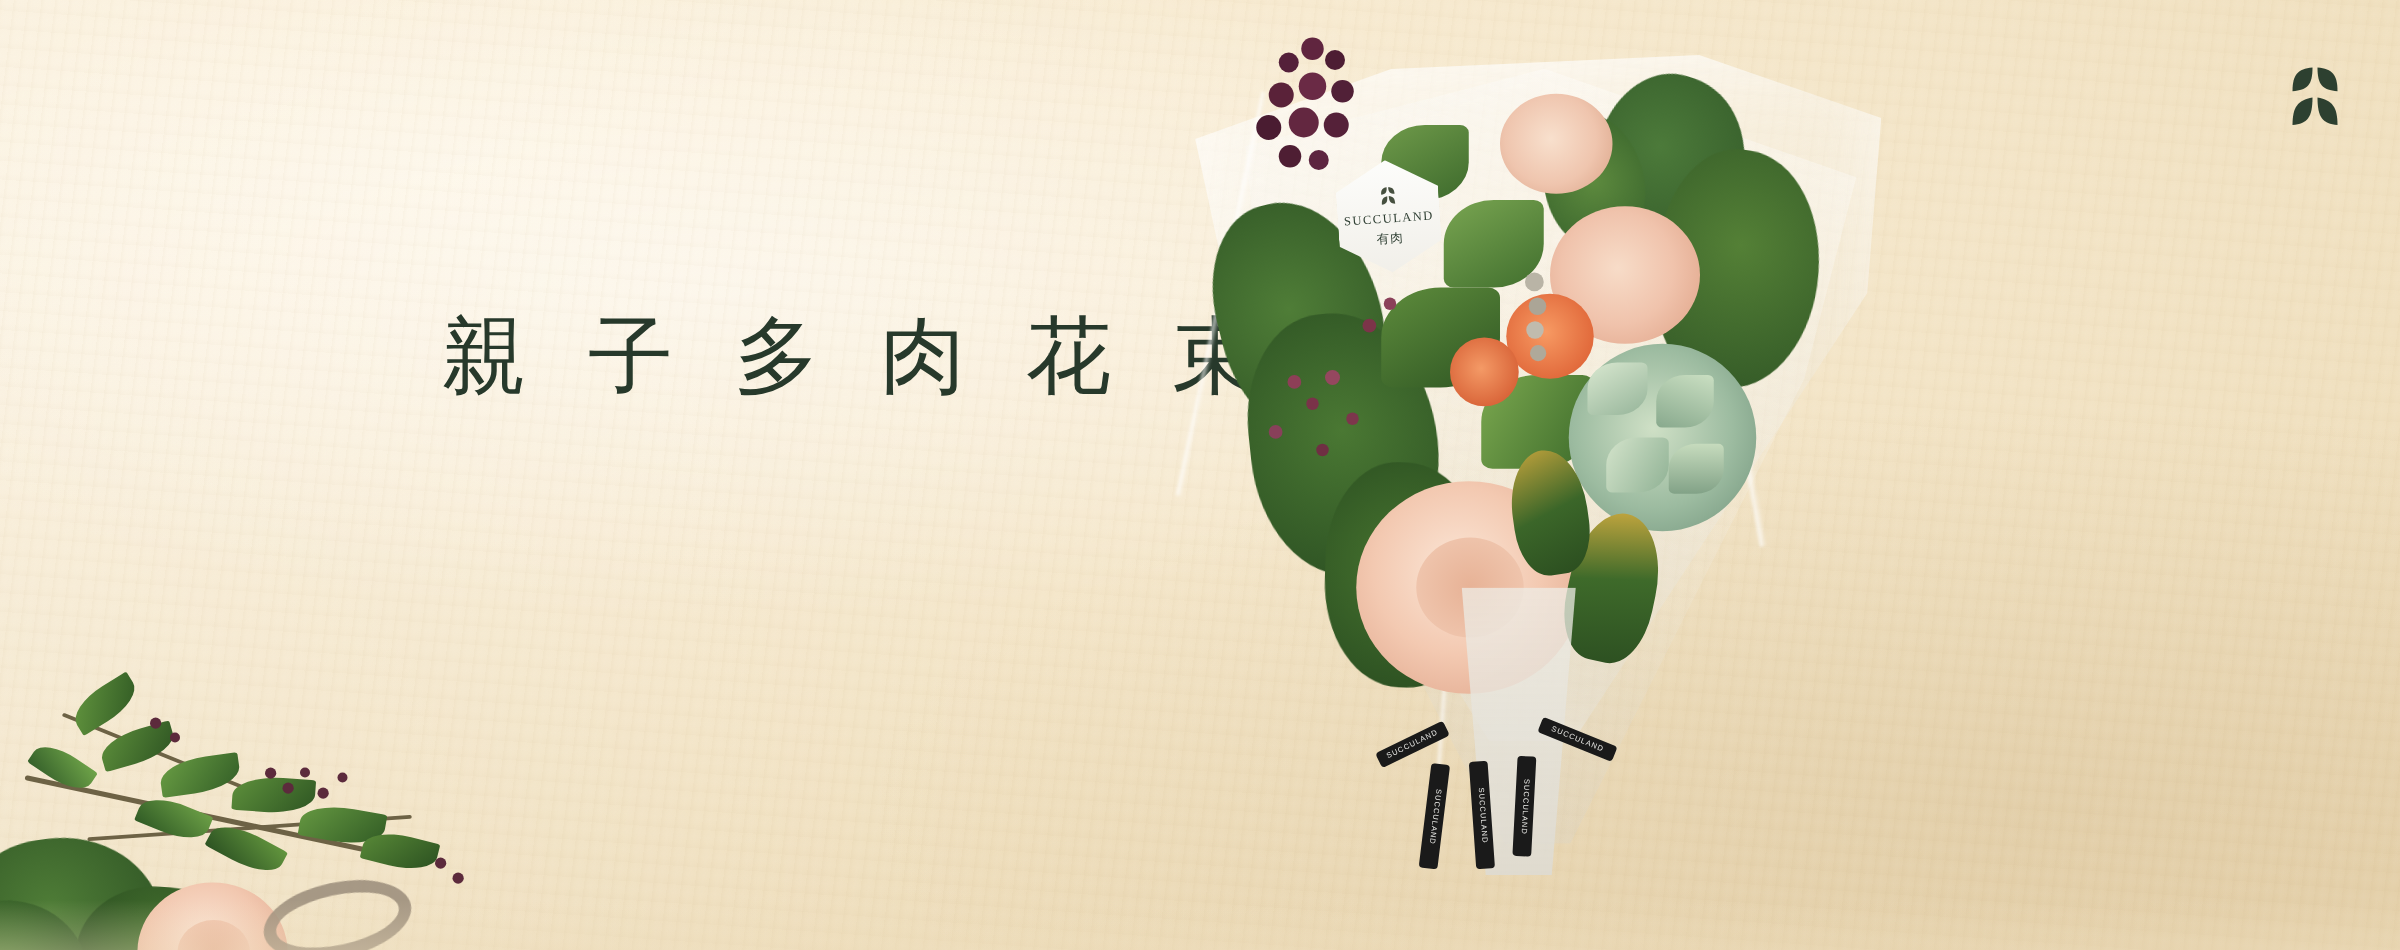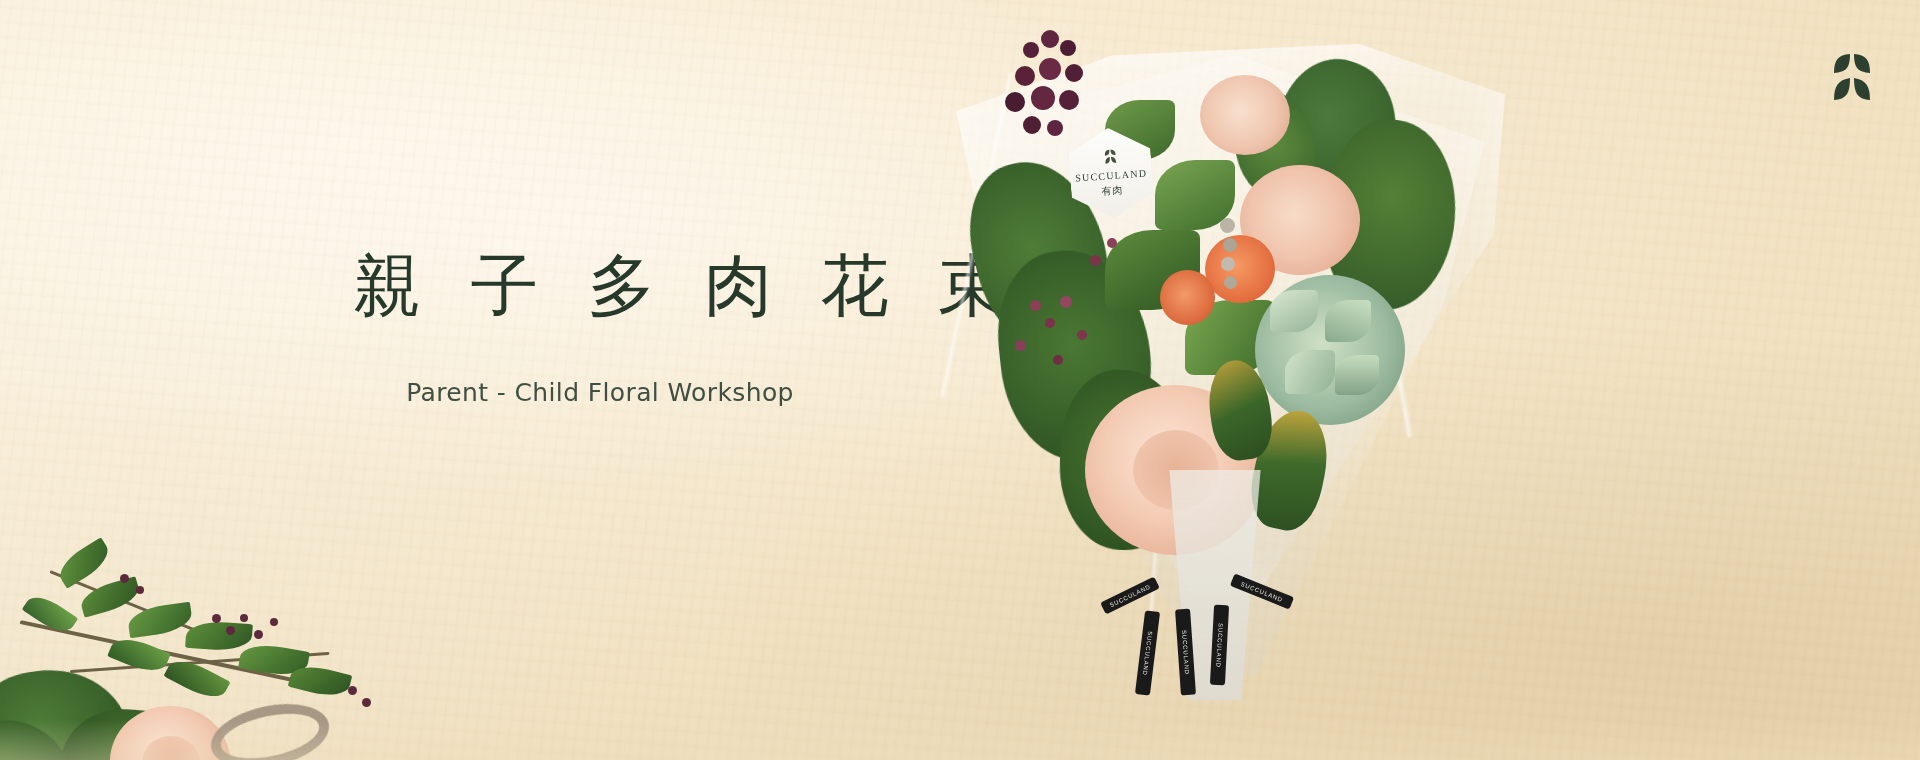--- a/index.html
+++ b/index.html
@@ -112,21 +112,20 @@
 </head>
 <body>
 
 <div class="banner">
 
   <div class="wall-texture"></div>
   <div class="wall-grain"></div>
 
   <div class="text-block">
     <div class="title">親 子 多 肉 花 束</div>
-    <div class="subtitle">Parent - Child Floral Workshop</div>
   </div>
 
   <div class="corner-logo">
     <svg viewBox="0 0 56 64" aria-hidden="true">
       <path d="M26 6 C26 20, 22 24, 10 25 C10 12, 14 7, 26 6 Z" fill="#2d4030"></path>
       <path d="M30 6 C30 20, 34 24, 46 25 C46 12, 42 7, 30 6 Z" fill="#2d4030"></path>
       <path d="M26 30 C26 46, 22 51, 10 52 C10 38, 14 32, 26 30 Z" fill="#2d4030"></path>
       <path d="M30 30 C30 46, 34 51, 46 52 C46 38, 42 32, 30 30 Z" fill="#2d4030"></path>
     </svg>
   </div>

